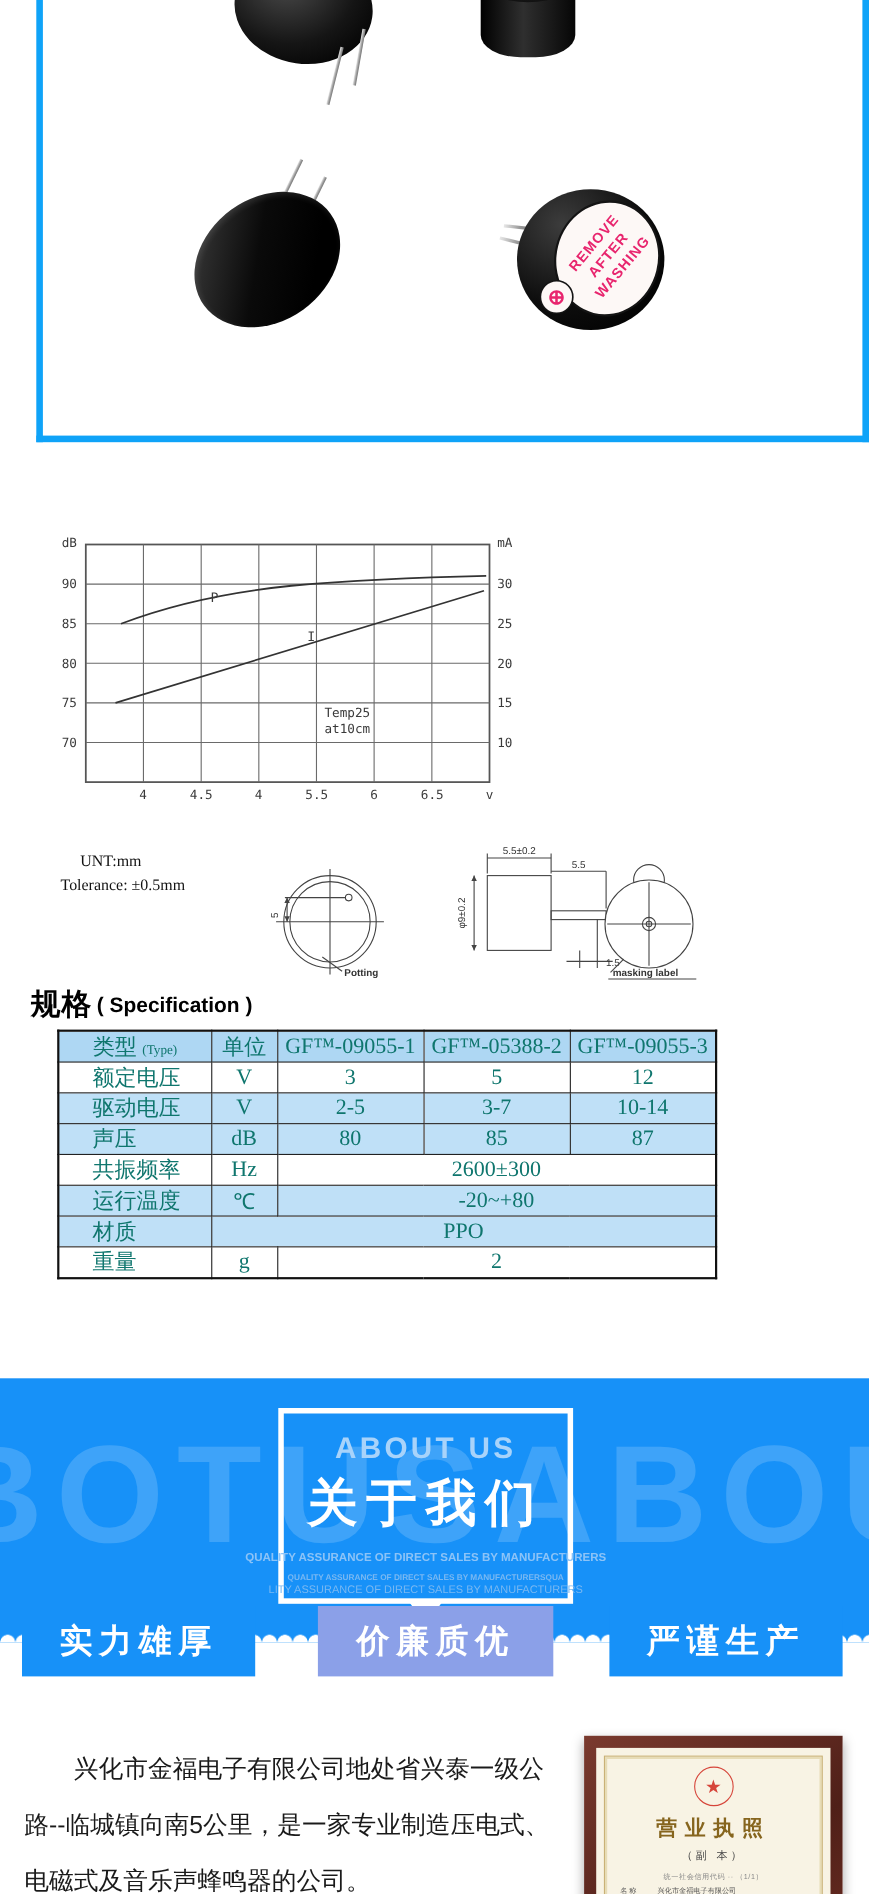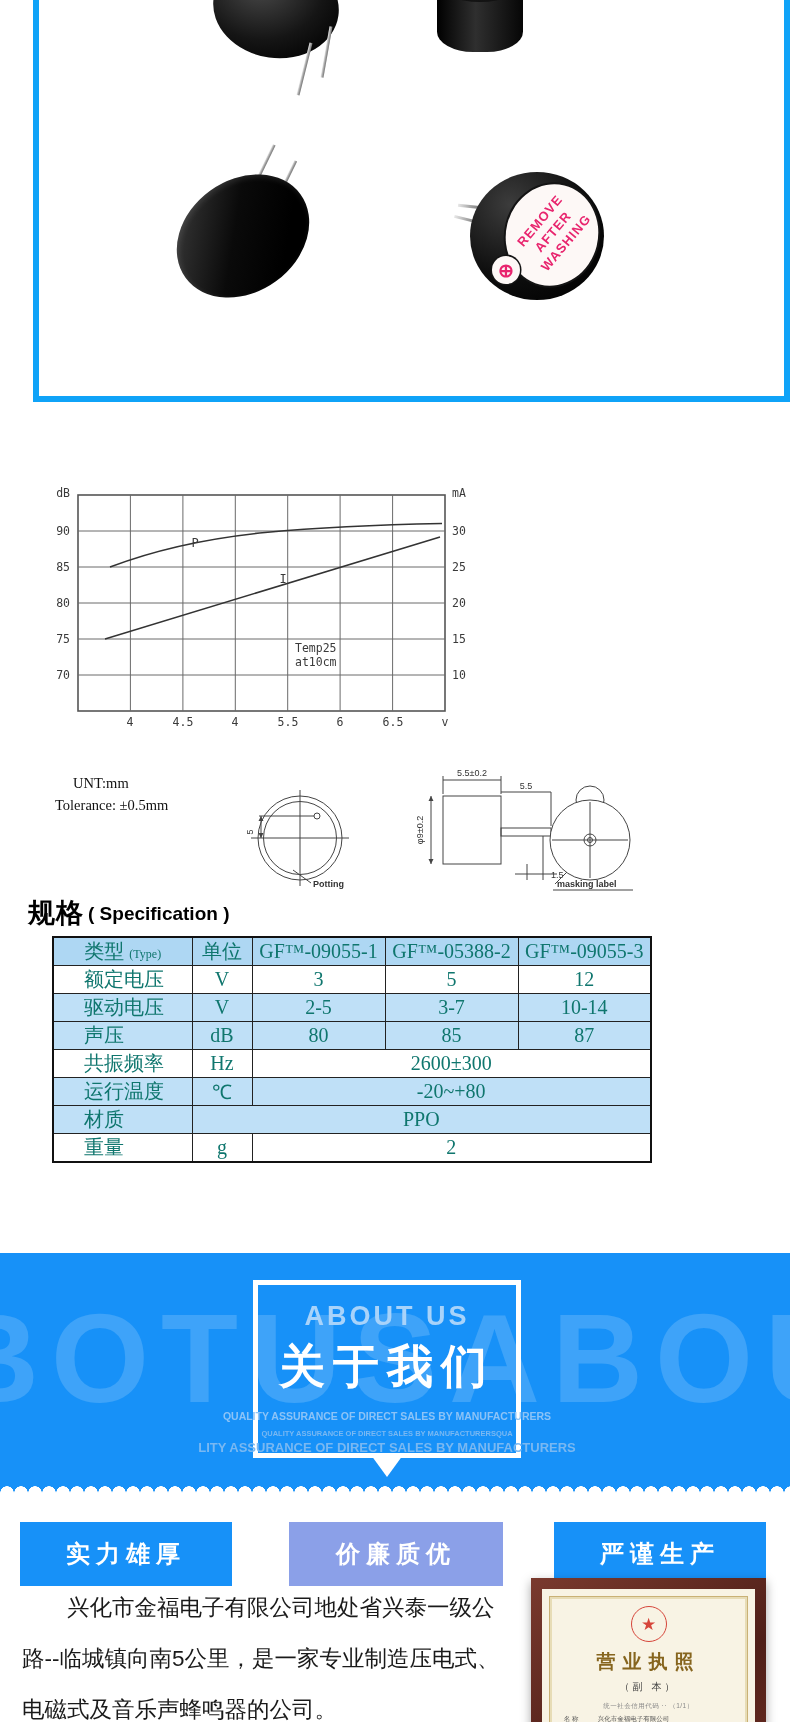--- a/index.html
+++ b/index.html
@@ -41,30 +41,30 @@
   
   #banner{position:absolute;left:0;top:1253px;width:790px;height:240px;background:#1791f8;overflow:hidden;}
   #watermark{position:absolute;left:-155px;top:54px;width:1100px;white-space:nowrap;
       font-size:126px;line-height:104px;font-weight:bold;color:rgba(255,255,255,0.17);letter-spacing:12px;}
   #about-frame{position:absolute;left:253px;top:27px;width:268px;height:178px;border:5px solid #fff;
       box-sizing:border-box;display:flex;flex-direction:column;align-items:center;}
   .about-en{margin-top:16px;font-size:27px;font-weight:bold;color:#a8d3fa;letter-spacing:3px;}
   .about-zh{margin-top:4px;font-size:46px;font-weight:bold;color:#fff;letter-spacing:8px;white-space:nowrap;}
   .about-sub{margin-top:12px;font-size:10.5px;font-weight:bold;color:#8cc3f7;white-space:nowrap;}
   .about-sub2{margin-top:7px;font-size:7.5px;font-weight:bold;color:#79b8f2;white-space:nowrap;}
-  .about-sub3{margin-top:2px;font-size:13px;font-weight:bold;color:#79b8f2;white-space:nowrap;}
+  .about-sub3{margin-top:2px;font-size:10px;font-weight:normal;color:#79b8f2;white-space:nowrap;}
   #tri{position:absolute;left:50%;bottom:-24px;margin-left:-16px;width:0;height:0;
       border-left:16px solid transparent;border-right:16px solid transparent;border-top:22px solid #fff;}
   #scallops{position:absolute;left:0;top:1480px;width:790px;height:13px;
       background-image:radial-gradient(circle at 7px 13px,#fff 6.5px,rgba(255,255,255,0) 7px);
       background-size:14px 13px;background-repeat:repeat-x;}
 
   
-  .feature-btn{position:absolute;top:1522px;height:64px;display:flex;align-items:center;justify-content:center;
-      color:#fff;font-size:24px;font-weight:bold;letter-spacing:6px;}
+  .feature-btn{position:absolute;top:1460px;height:64px;display:flex;align-items:center;justify-content:center;
+      color:#fff;font-size:30px;font-weight:bold;letter-spacing:6px;}
   #company-text{position:absolute;left:22px;top:1582px;width:486px;font-size:22.5px;line-height:51px;
       color:#1a1a1a;text-indent:2em;}
   #license{position:absolute;left:531px;top:1578px;width:235px;height:210px;
       background:linear-gradient(145deg,#7a3a2e,#4f1f18 60%,#6b2d22);padding:11px;box-sizing:border-box;
       box-shadow:0 4px 10px rgba(0,0,0,0.35);}
   #lic-paper{width:100%;height:100%;background:#f8f3e4;box-sizing:border-box;padding:7px;}
   #lic-inner{width:100%;height:100%;border:1.5px solid #c9b176;box-shadow:inset 0 0 0 2px #e7dcb6;
       box-sizing:border-box;display:flex;flex-direction:column;align-items:center;padding-top:9px;}
   .emblem{width:34px;height:34px;border-radius:50%;border:1.5px solid #d6453a;display:flex;align-items:center;
       justify-content:center;color:#d6453a;font-size:17px;}

